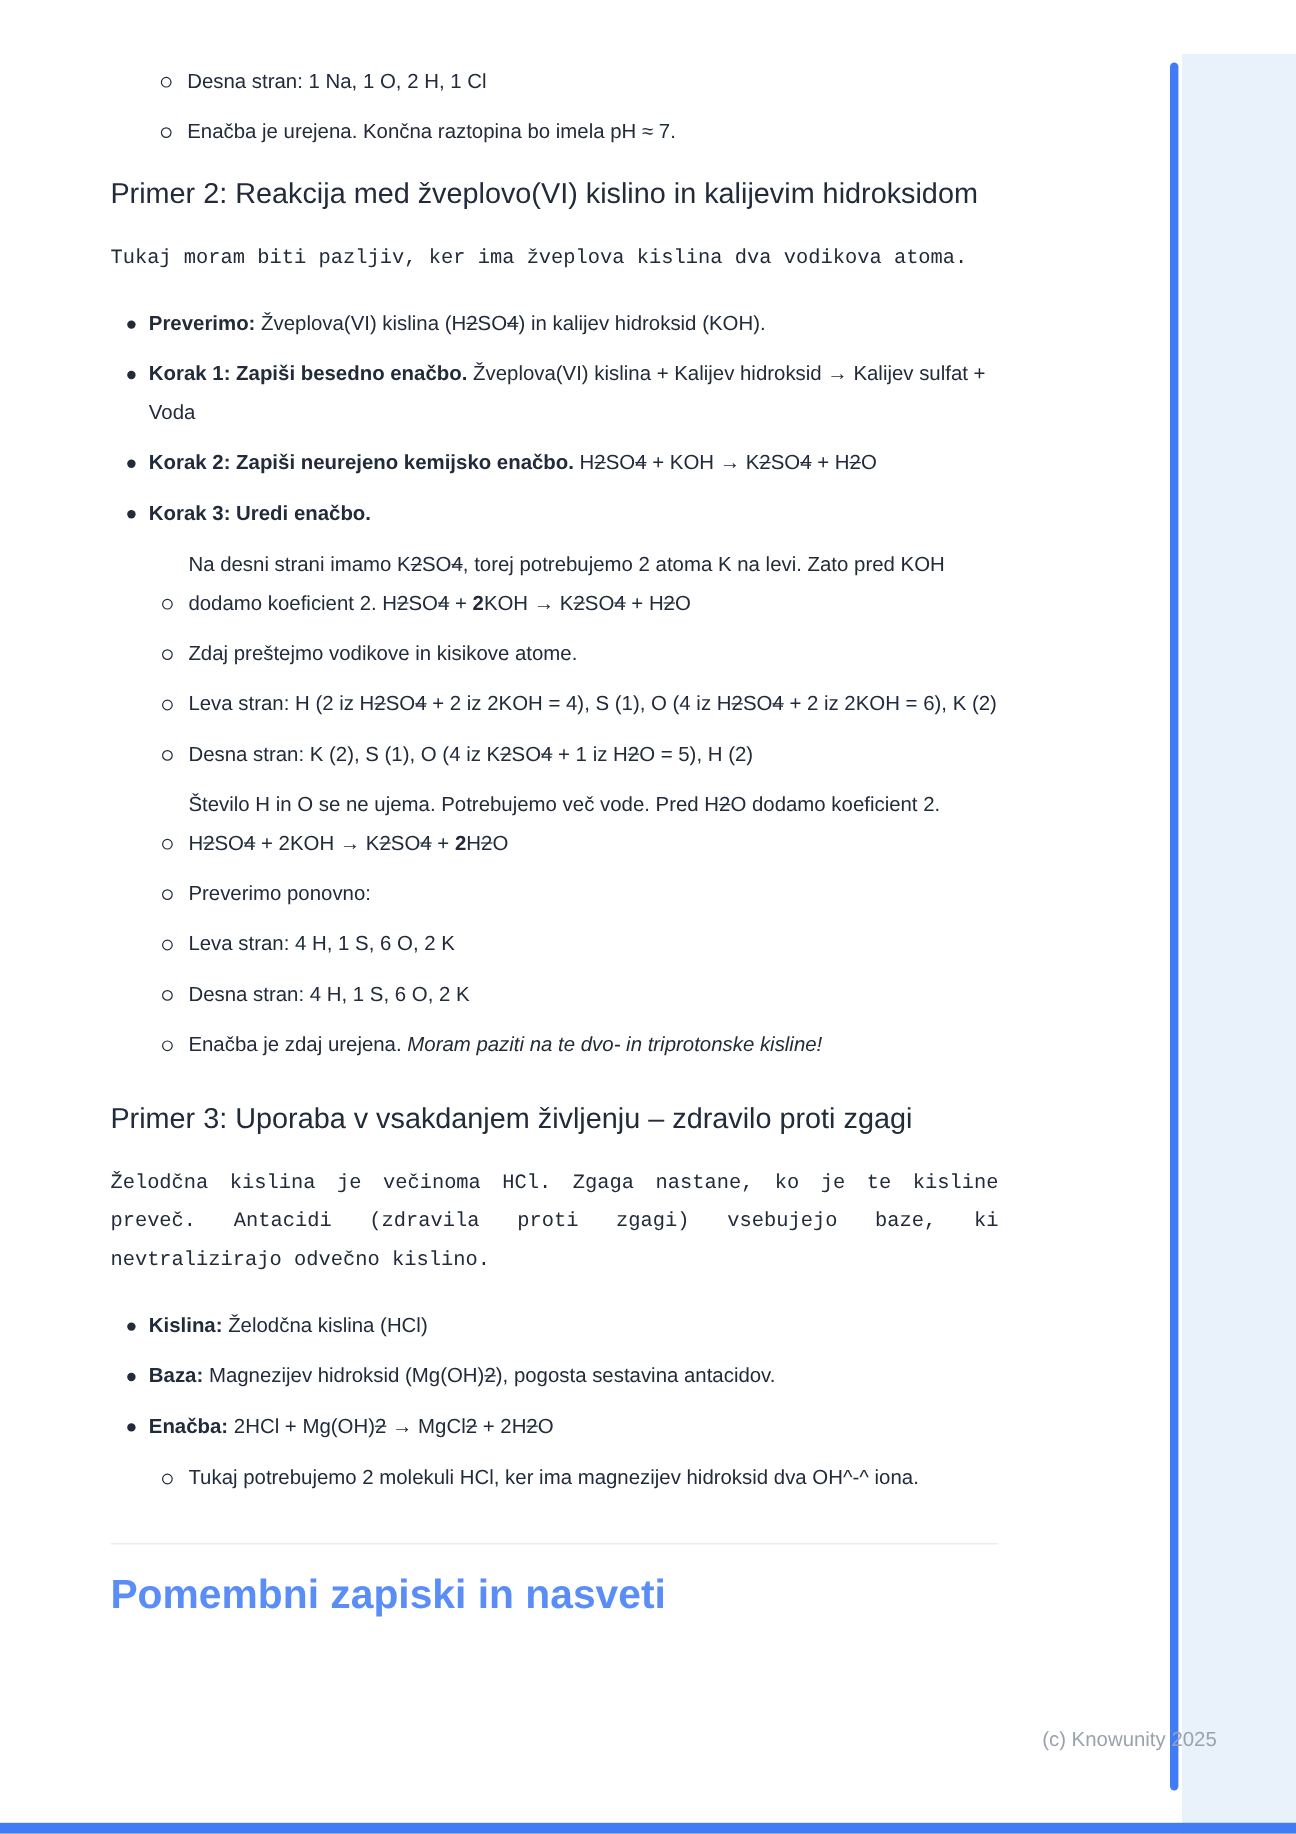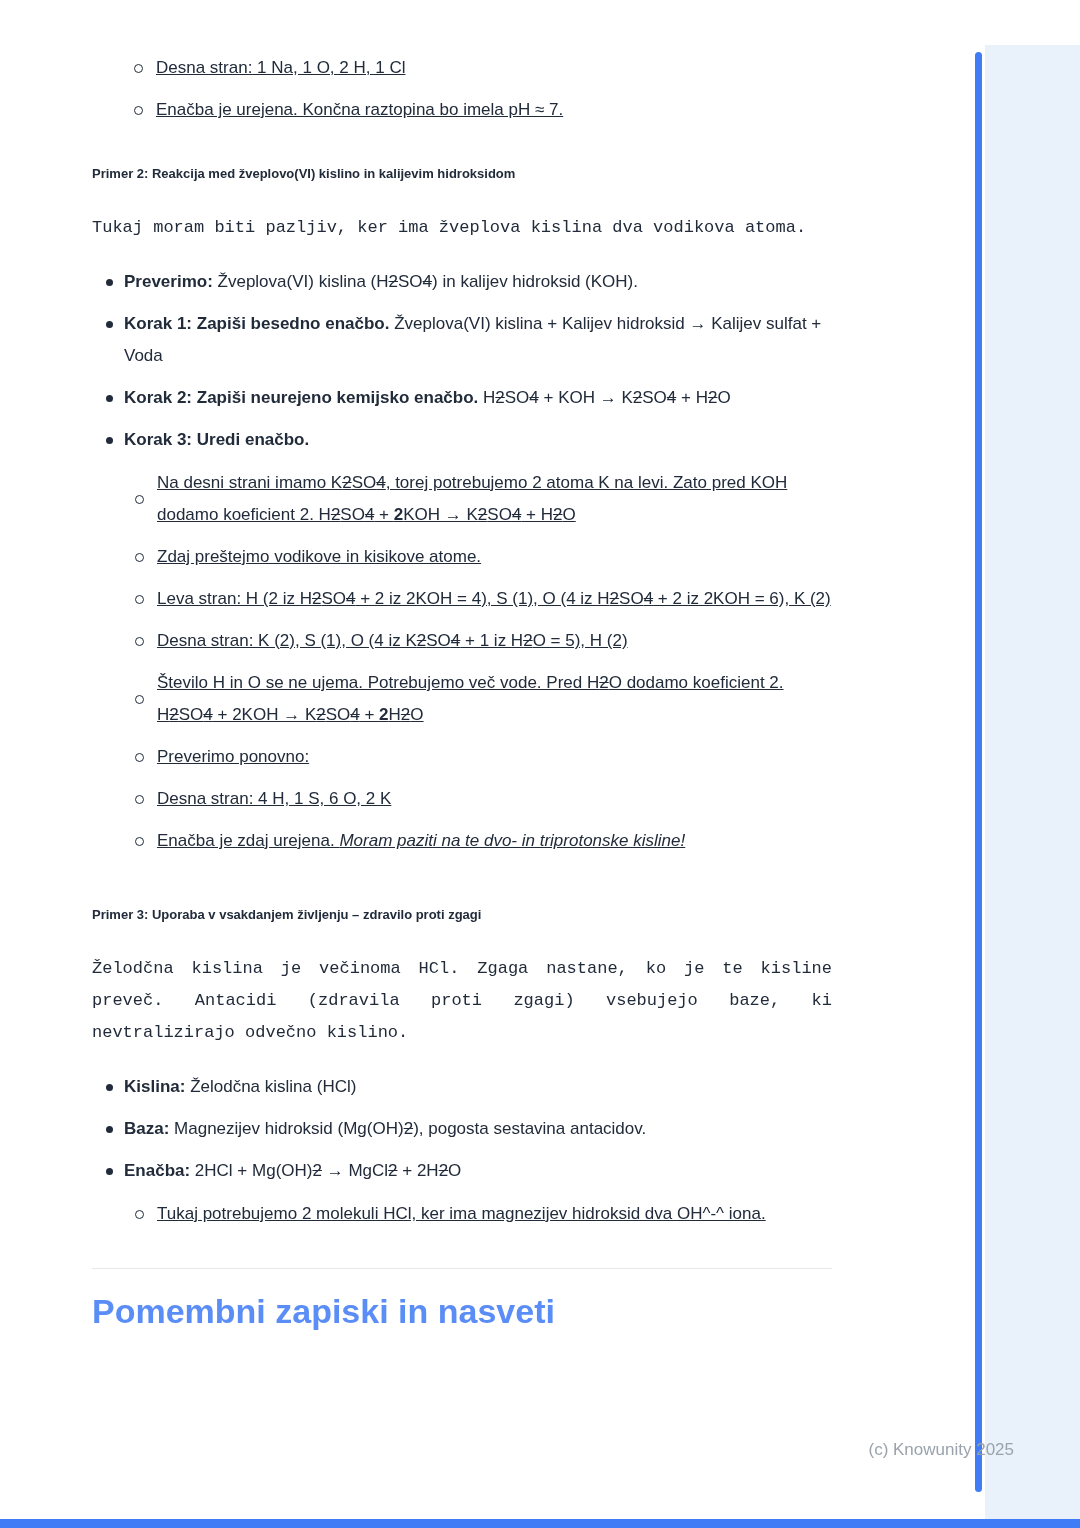--- a/index.html
+++ b/index.html
@@ -13,34 +13,34 @@
     overflow: hidden;
   }
   .content {
     position: absolute;
     left: 92px; top: 52px;
     width: 740px;
     font-size: 17px;
     line-height: 32px;
   }
   h3.heading {
-    font-size: 13px;
-    font-weight: bold;
-    margin: 32px 0 22px;
+    font-size: 24px;
+    font-weight: normal;
+    margin: 20px 0 22px;
     line-height: 32px;
     color: var(--text, #212b3a);
   }
   p.paragraph { margin: 0 0 22px; line-height: 32px; font-family: Liberation Mono, monospace; }
   p.justify { text-align: justify; }
   ul { list-style: none; margin: 0; padding: 0; }
   .bullet-list { margin: 0 0 12px; padding-left: 12px; }
   .bullet-list > li { display: flex; align-items: flex-start; margin-bottom: 10px; }
   .bullet-list > li > .marker { flex: 0 0 20px; }
   .sub-bullet-list { margin-top: 11px; }
-  .sub-bullet-list > li { display: flex; align-items: center; margin-bottom: 10px; text-decoration: underline; }
+  .sub-bullet-list > li { display: flex; align-items: flex-end; margin-bottom: 10px; }
   .sub-bullet-list > li > .marker { flex: 0 0 22px; margin-left: 11px; }
   .sub-bullet-list.indent { margin: 0 0 12px 31px; }
   .item-body { flex: 1 1 auto; min-width: 0; }
   .marker { position: relative; display: block; height: 32px; }
   .marker.dot::before {
     content: ""; position: absolute; left: 2px; top: 13px;
     width: 7px; height: 7px; border-radius: 50%;
     background: var(--text, #212b3a);
   }
   .marker.circle::before {
@@ -166,20 +166,26 @@
               <li class="list-item">
                 <span class="marker circle"></span>
                 <div class="item-body">
                   <div class="item-text">Število H in O se ne ujema. Potrebujemo več vode. Pred H<s class="seg-strike">2</s>O dodamo koeficient 2. H<s class="seg-strike">2</s>SO<s class="seg-strike">4</s> + 2KOH → K<s class="seg-strike">2</s>SO<s class="seg-strike">4</s> + <strong class="seg-bold">2</strong>H<s class="seg-strike">2</s>O</div>
                 </div>
               </li>
               <li class="list-item">
                 <span class="marker circle"></span>
                 <div class="item-body">
                   <div class="item-text">Preverimo ponovno:</div>
+                </div>
+              </li>
+              <li class="list-item">
+                <span class="marker circle"></span>
+                <div class="item-body">
+                  <div class="item-text">Leva stran: 4 H, 1 S, 6 O, 2 K</div>
                 </div>
               </li>
               <li class="list-item">
                 <span class="marker circle"></span>
                 <div class="item-body">
                   <div class="item-text">Desna stran: 4 H, 1 S, 6 O, 2 K</div>
                 </div>
               </li>
               <li class="list-item">
                 <span class="marker circle"></span>

